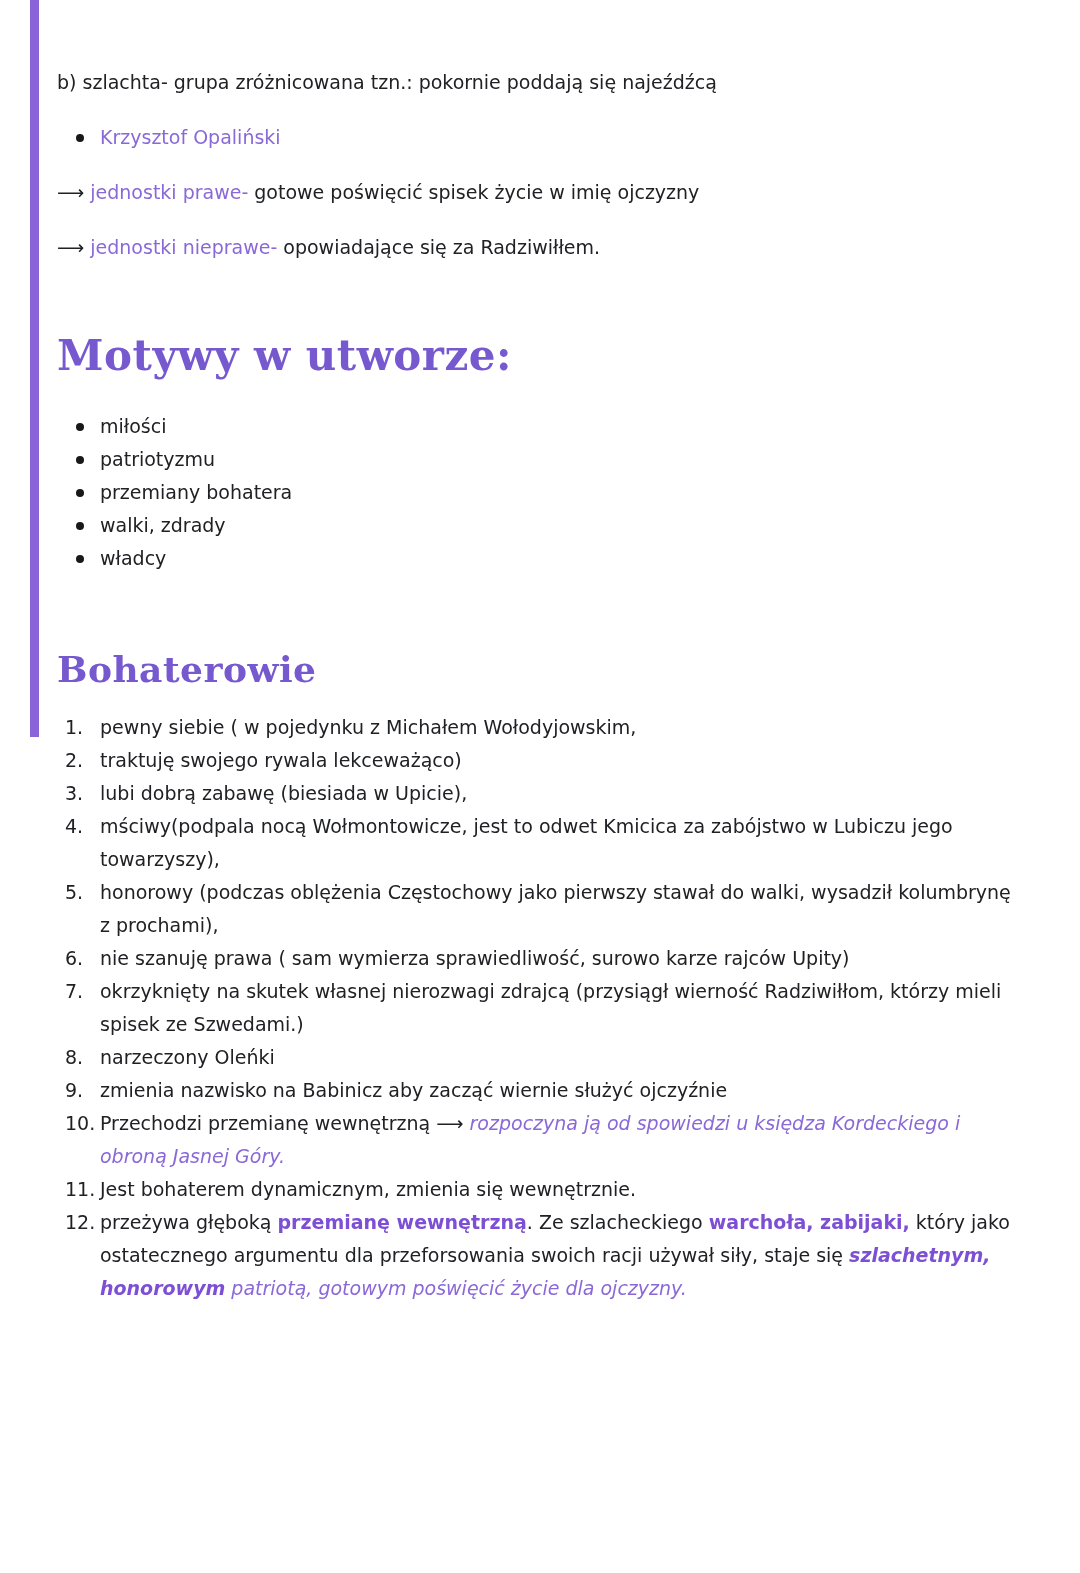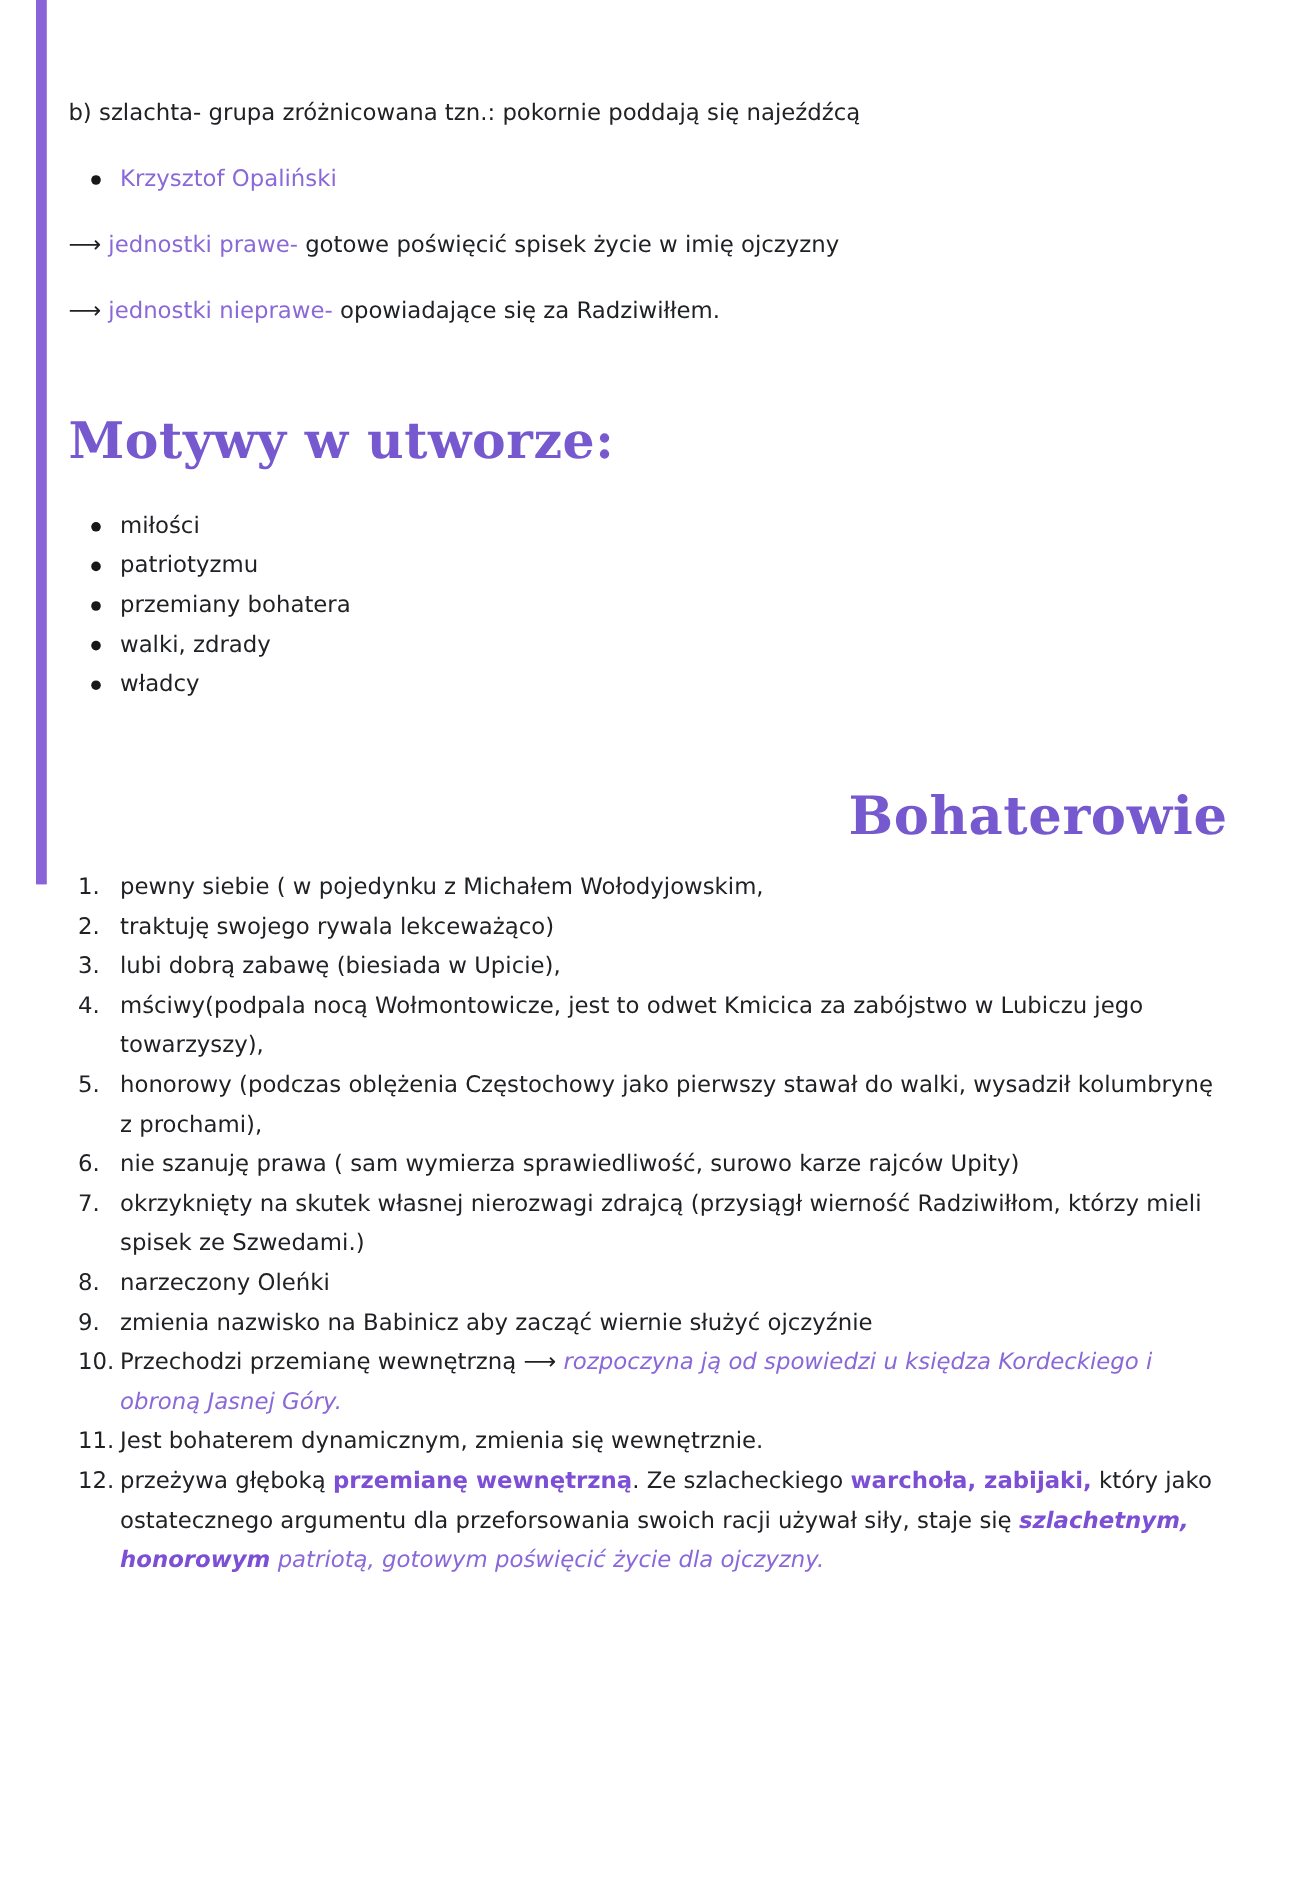--- a/index.html
+++ b/index.html
@@ -7,21 +7,21 @@
   body {
     width:1080px; height:1573px; position:relative; overflow:hidden;
     font-family:"DejaVu Sans","Liberation Sans",sans-serif;
     color: var(--body, #202124);
   }
   .left-bar {
     position:absolute; left:30px; top:0; width:9px; height:737px;
     background: var(--accent-bar, #8a63d8);
   }
   .content {
-    position:absolute; left:57px; top:12px; width:966px;
+    position:absolute; left:57px; top:0; width:966px;
     padding-top:66px; font-size:19px; line-height:33px;
   }
   .p { margin-bottom:22px; }
   .purple { color: var(--purple, #8a68d8); }
   .purple-bold { color: var(--purple-bold, #7c4fd4); font-weight:bold; }
   .purple-italic { color: var(--purple, #8a68d8); font-style:italic; }
   .purple-bold-italic { color: var(--purple-bold, #7c4fd4); font-weight:bold; font-style:italic; }
 
   .bullet { position:relative; padding-left:43px; margin-bottom:22px; }
   .dot {
@@ -29,21 +29,21 @@
     border-radius:50%; background:#17181a;
   }
 
   h2.section-heading {
     font-family:"DejaVu Serif","Liberation Serif",serif;
     font-weight:bold; font-size:42px; line-height:44px;
     color: var(--heading, #7659cf);
     margin-top:70px; margin-bottom:0;
     letter-spacing:0.5px;
   }
-  h2.centered { text-align:right; font-size:44px; line-height:48px; }
+  h2.centered { text-align:left; font-size:36px; line-height:48px; }
 
   ul.motifs { list-style:none; margin-top:32px; }
   ul.motifs li { position:relative; padding-left:43px; }
 
   .hero-lead { margin-top:85px; margin-bottom:0; }
   .hero-lead .dot { background:#241c3a; }
 
   ol.points { list-style:none; counter-reset: pt; margin-top:18px; }
   ol.points li { counter-increment: pt; position:relative; padding-left:43px; }
   ol.points li::before {

